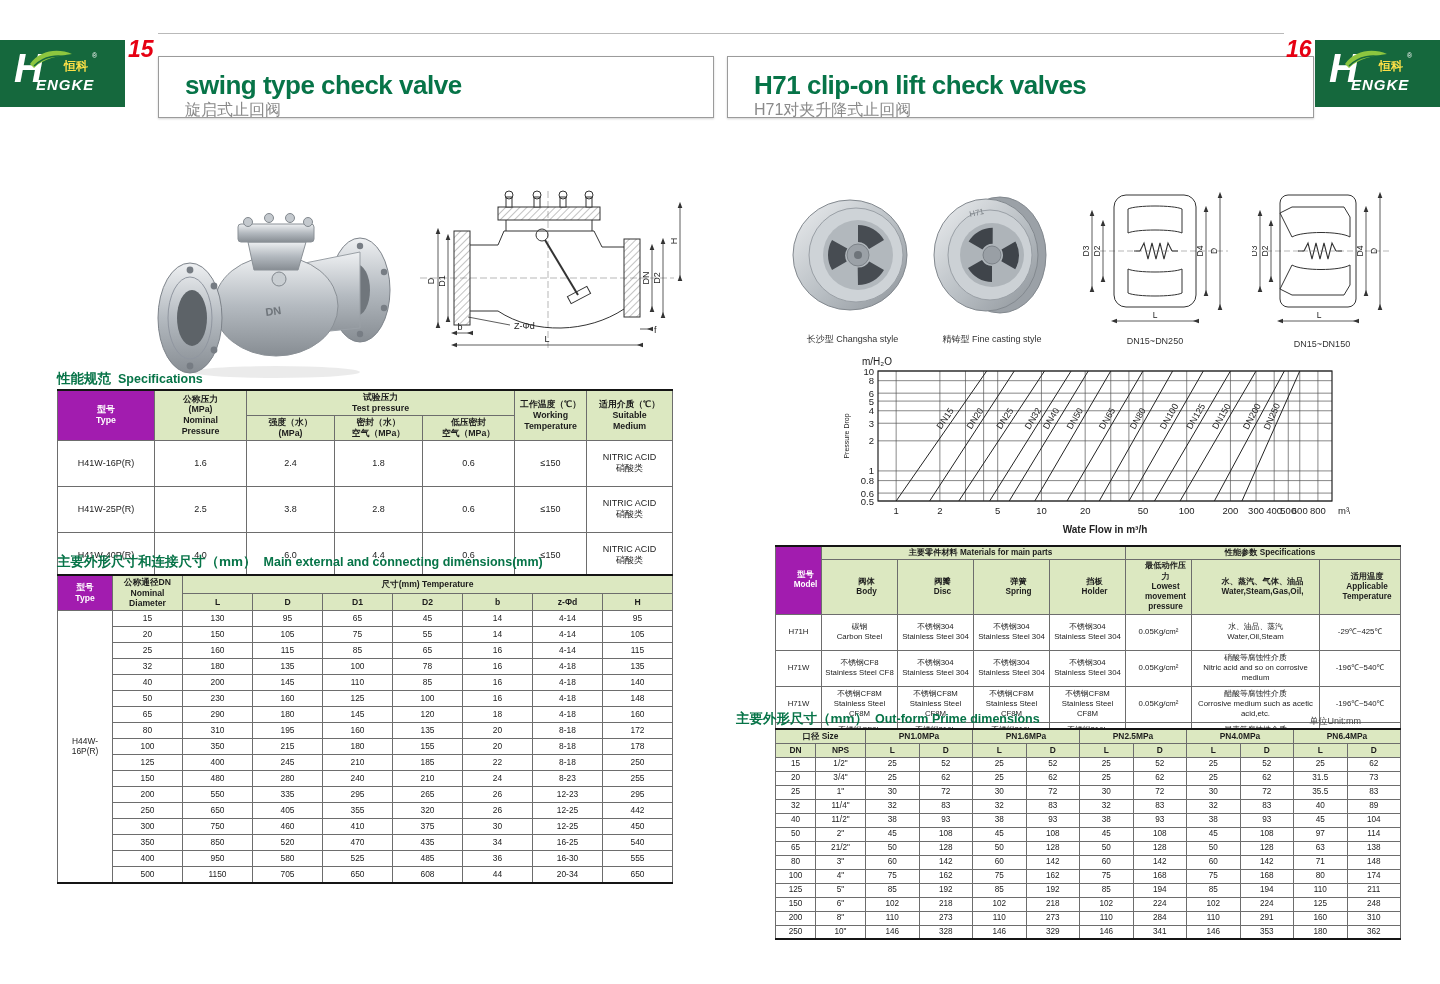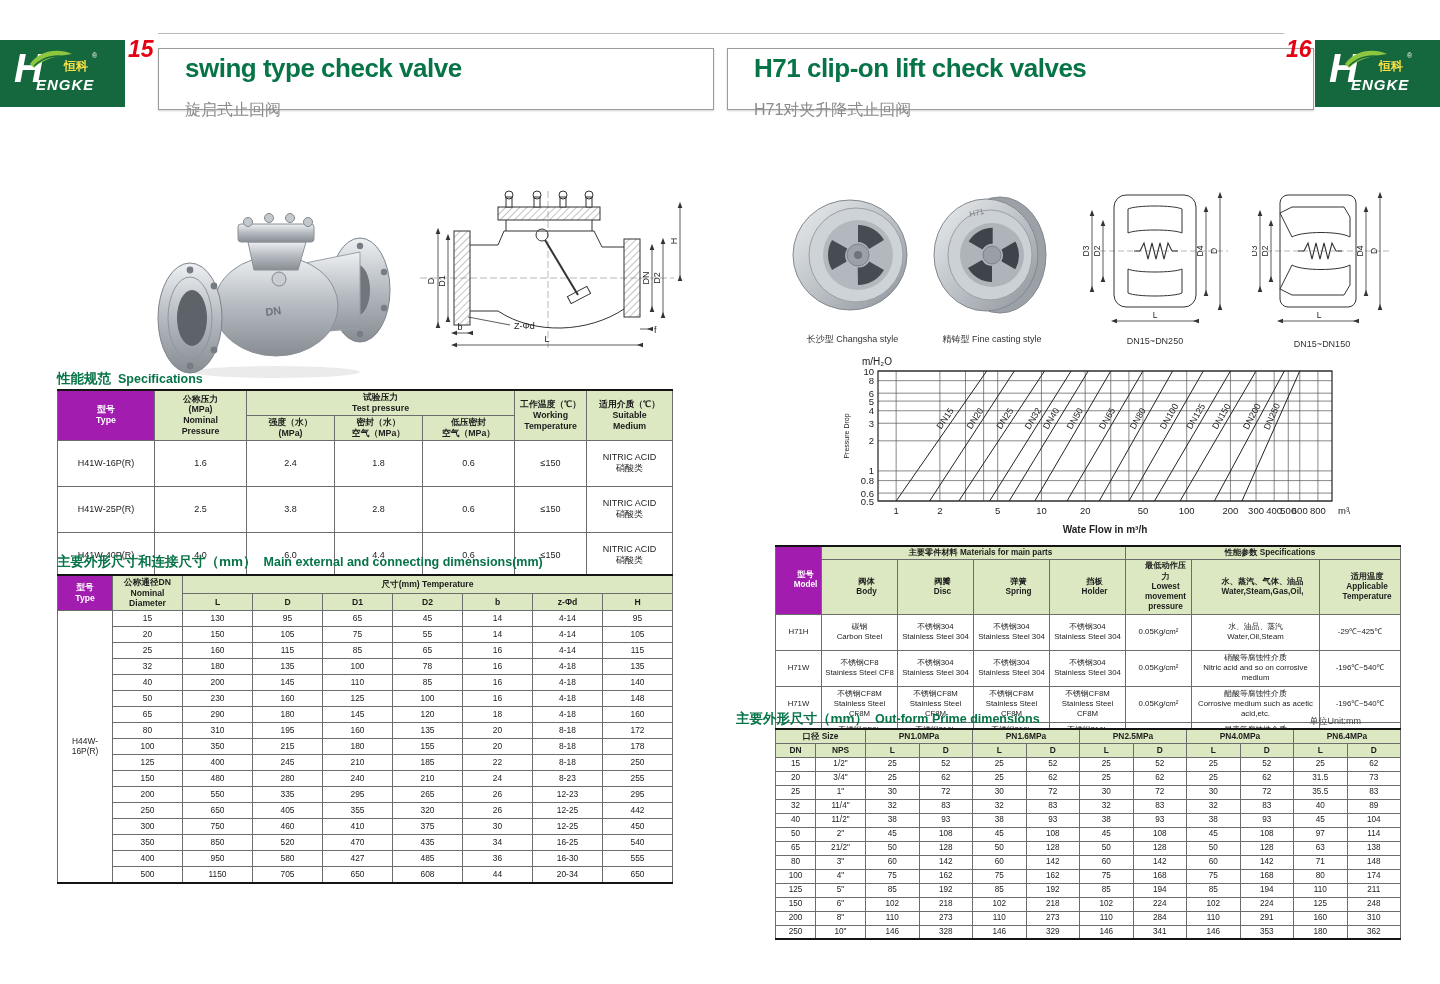--- a/index.html
+++ b/index.html
@@ -9,23 +9,23 @@
   
   .hairline { position:absolute; top:33px; left:158px; width:1126px; height:1px; background:#b9b9b9; }
   .logo-box { position:absolute; top:40px; width:125px; height:67px; background:#15683d; }
   .logo-inner { position:relative; width:100%; height:100%; }
   .logo-h { position:absolute; left:14px; top:8px; color:#fff; font-weight:bold; font-style:italic; font-size:40px; line-height:1; }
   .logo-rest { position:absolute; left:36px; top:36px; color:#fff; font-weight:bold; font-style:italic; font-size:15px; letter-spacing:1px; }
   .logo-zh { position:absolute; left:64px; top:18px; color:#fde047; font-size:12px; font-weight:bold; }
   .logo-reg { position:absolute; left:92px; top:12px; color:#fff; font-size:7px; }
   .logo-leaf { position:absolute; left:28px; top:6px; }
   .pagenum { position:absolute; top:36px; color:#e60012; font-weight:bold; font-style:italic; font-size:23px; }
-  .title-box { position:absolute; top:48px; height:62px; background:#fff; border:1px solid #9b9b9b; box-shadow:0 1px 2px rgba(0,0,0,.18); padding:5px 0 0 26px; }
+  .title-box { position:absolute; top:56px; height:62px; background:#fff; border:1px solid #9b9b9b; box-shadow:0 1px 2px rgba(0,0,0,.18); padding:14px 0 0 26px; }
   .title-en { color:#077448; font-weight:bold; font-size:26px; letter-spacing:-0.5px; line-height:1.1; }
-  .title-zh { color:#8a8a8a; font-size:16px; margin-top:17px; }
+  .title-zh { color:#8a8a8a; font-size:16px; margin-top:0; }
 
   
   .section-title { position:absolute; color:#077448; font-weight:bold; white-space:nowrap; }
   .section-title .zh { font-size:13.5px; }
   .section-title .en { font-size:12.5px; margin-left:7px; }
   .unit-note { color:#444; font-size:9px; font-weight:normal; }
 
   
   table.tbl { border-collapse:collapse; table-layout:fixed; font-size:9px; background:#fff;
               border-top:2px solid #151515; border-bottom:2px solid #151515; }
@@ -439,21 +439,21 @@
         <td>470</td>
         <td>435</td>
         <td>34</td>
         <td>16-25</td>
         <td>540</td>
       </tr>
       <tr>
         <td>400</td>
         <td>950</td>
         <td>580</td>
-        <td>427</td>
+        <td>525</td>
         <td>485</td>
         <td>36</td>
         <td>16-30</td>
         <td>555</td>
       </tr>
       <tr>
         <td>500</td>
         <td>1150</td>
         <td>705</td>
         <td>650</td>

